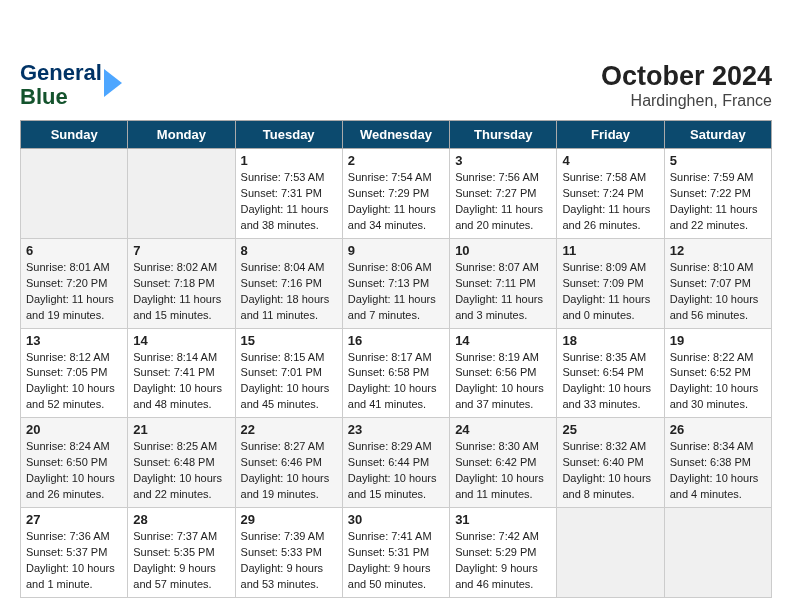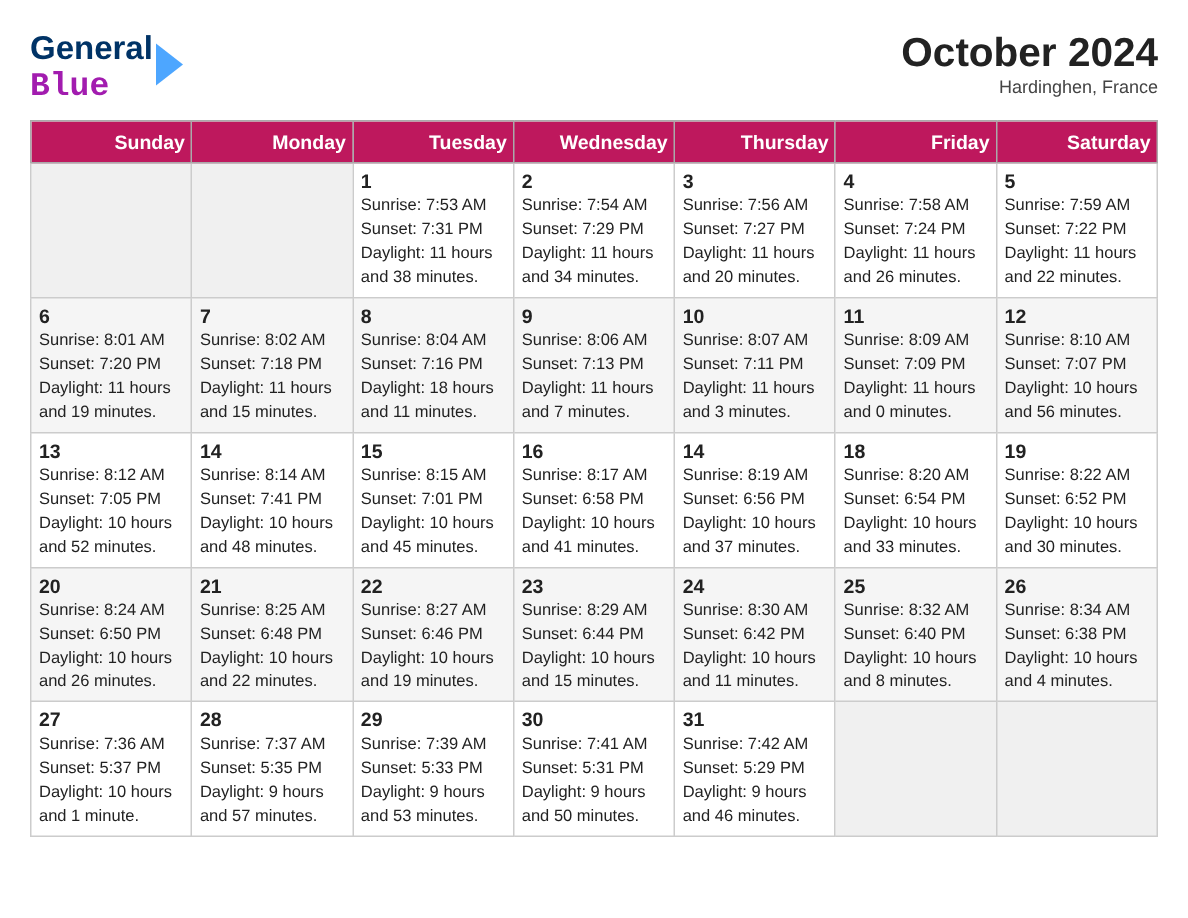--- a/index.html
+++ b/index.html
@@ -8,68 +8,68 @@
       background: #fff;
       width: 792px;
       min-height: 612px;
       padding: 20px;
     }
     .header {
       display: flex;
       justify-content: space-between;
       align-items: flex-start;
       margin-bottom: 10px;
+      margin-top: 41px;
     }
     .logo {
       display: flex;
       align-items: center;
     }
     .logo-text {
       font-size: 22px;
       font-weight: bold;
       color: #003366;
       line-height: 1.1;
     }
     .logo-text span {
-      color: #a21caf;
-      font-family: Liberation Mono, monospace;
+      color: #14532d;
     }
     .logo-arrow {
       width: 0;
       height: 0;
       border-top: 14px solid transparent;
       border-bottom: 14px solid transparent;
       border-left: 18px solid #4da6ff;
       margin-left: 2px;
       margin-top: -4px;
     }
     .title-block {
       text-align: right;
     }
     .month-title {
       font-size: 27px;
       font-weight: bold;
       color: #222;
     }
     .location {
-      font-size: 12px;
+      font-size: 16px;
       color: #444;
     }
     table {
       width: 100%;
       border-collapse: collapse;
       table-layout: fixed;
     }
     thead th {
-      background: #be185d;
+      background: #0c4a6e;
       color: #fff;
       padding: 6px 4px;
       font-size: 13px;
       font-weight: bold;
-      text-align: right;
+      text-align: center;
       border: 1px solid #aaa;
     }
     tbody td {
       vertical-align: top;
       border: 1px solid #ccc;
       padding: 4px 5px;
       font-size: 11px;
       color: #222;
       height: 80px;
       background: #fff;
@@ -192,21 +192,21 @@
         <td>
           <span class="day-number">16</span>
           <div class="cell-content"><span>Sunrise: 8:17 AM</span><br><span>Sunset: 6:58 PM</span><br><span>Daylight: 10 hours and 41 minutes.</span></div>
         </td>
         <td>
           <span class="day-number">14</span>
           <div class="cell-content"><span>Sunrise: 8:19 AM</span><br><span>Sunset: 6:56 PM</span><br><span>Daylight: 10 hours and 37 minutes.</span></div>
         </td>
         <td>
           <span class="day-number">18</span>
-          <div class="cell-content"><span>Sunrise: 8:20 AM</span><br><span>Sunset: 6:54 PM</span><br><span>Daylight: 10 hours and 33 minutes.</span></div>
+          <div class="cell-content"><span>Sunrise: 8:35 AM</span><br><span>Sunset: 6:54 PM</span><br><span>Daylight: 10 hours and 33 minutes.</span></div>
         </td>
         <td>
           <span class="day-number">19</span>
           <div class="cell-content"><span>Sunrise: 8:22 AM</span><br><span>Sunset: 6:52 PM</span><br><span>Daylight: 10 hours and 30 minutes.</span></div>
         </td>
       </tr>
       <tr>
         <td>
           <span class="day-number">20</span>
           <div class="cell-content"><span>Sunrise: 8:24 AM</span><br><span>Sunset: 6:50 PM</span><br><span>Daylight: 10 hours and 26 minutes.</span></div>

